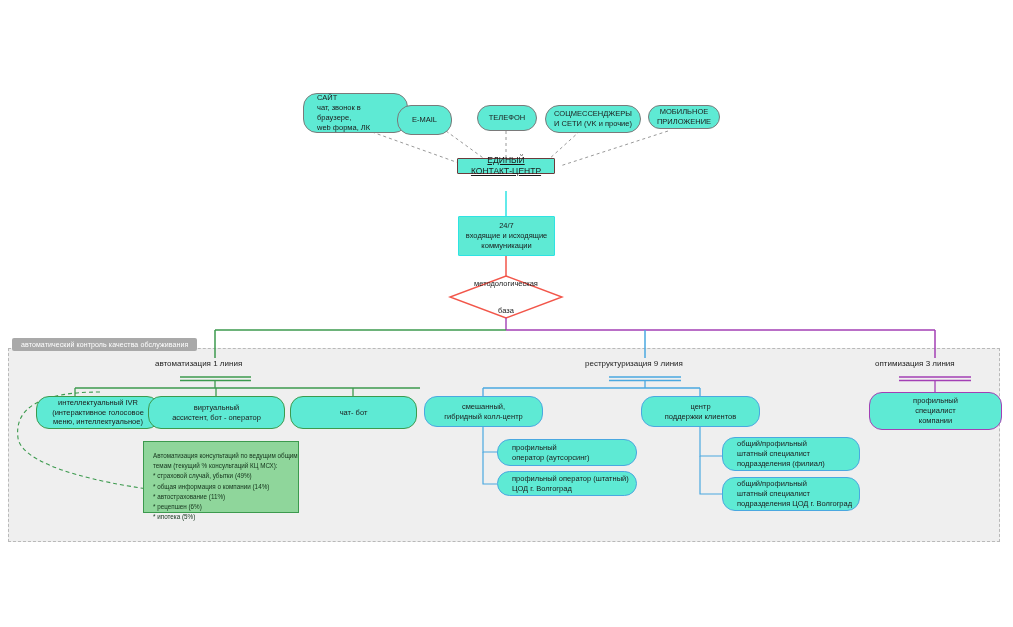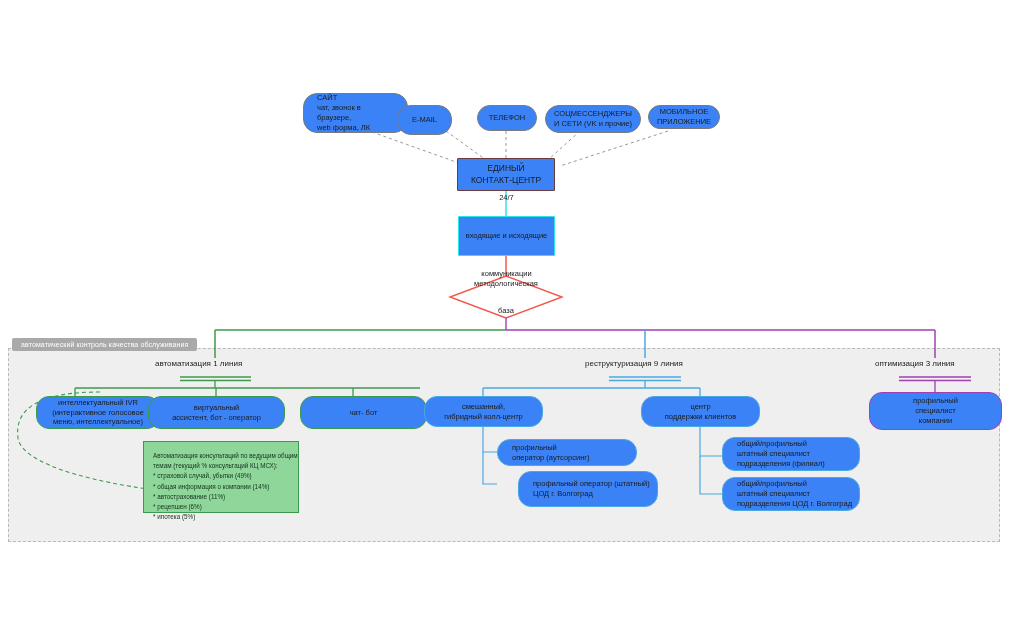--- a/index.html
+++ b/index.html
@@ -1,30 +1,30 @@
 <!DOCTYPE html>
 <html><head>
 <meta charset="utf-8">
 <style>
   html,body{margin:0;padding:0;background:#ffffff;}
   body{font-family:"Liberation Sans","DejaVu Sans",sans-serif;}
   #canvas{position:relative;width:1013px;height:627px;overflow:hidden;background:#fff;}
   #svg-layer{position:absolute;left:0;top:0;width:1013px;height:627px;pointer-events:none;}
 
   .node{position:absolute;box-sizing:border-box;display:flex;flex-direction:column;
-        align-items:center;justify-content:center;text-align:center;background:#3b82f6;}
+        align-items:center;justify-content:center;text-align:center;background:#5eead4;}
   .node .ln{display:block;line-height:1.32;white-space:nowrap;}
 
   
   .chan{border:1px solid #7a7a7a;border-radius:14px;color:#1b1b1b;font-size:7.5px;}
   .chan.left-al{align-items:flex-start;text-align:left;padding-left:13px;}
   .chan .ttl{font-size:7.5px;}
 
   .hub{border:1.6px solid #6b3b3b;border-radius:1px;color:#1b1b1b;font-size:8.5px;}
-  .tf{border:1.6px solid #2ee3e3;border-radius:1px;color:#1b1b1b;font-size:7.5px;gap:28px;}
+  .tf{border:1.6px solid #2ee3e3;border-radius:1px;color:#1b1b1b;font-size:7.5px;}
   .diamond-lbl{position:absolute;display:flex;flex-direction:column;align-items:center;
      justify-content:center;text-align:center;font-size:7.5px;color:#1b1b1b;gap:18px;}
 
   
   #panel{position:absolute;background:#efefef;border:1px dashed #b9b9b9;box-sizing:border-box;}
   #panel-tab{position:absolute;background:#a9a9a9;color:#ffffff;font-size:7px;
      padding:3px 9px 3px 9px;border-radius:2px;letter-spacing:.1px;white-space:nowrap;}
 
   .hdr{position:absolute;color:#1b1b1b;font-size:8px;line-height:1.45;}
 
@@ -134,21 +134,21 @@
   <div class="node chan" style="left:545px;top:105px;width:96px;height:28px;">
     <span class="ln ttl">СОЦМЕССЕНДЖЕРЫ</span>
     <span class="ln">И СЕТИ  (VK и прочие)</span>
   </div>
 
   <div class="node chan" style="left:648px;top:105px;width:72px;height:24px;">
     <span class="ln ttl">МОБИЛЬНОЕ</span>
     <span class="ln">ПРИЛОЖЕНИЕ</span>
   </div>
 
-  <div class="node hub" style="left:457px;top:158px;width:98px;height:33px;">
+  <div class="node hub" style="left:457px;top:158px;width:98px;height:16px;text-decoration:underline;">
     <span class="ln">ЕДИНЫЙ</span>
     <span class="ln">КОНТАКТ-ЦЕНТР</span>
   </div>
 
   <div class="node tf" style="left:458px;top:216px;width:97px;height:40px;">
     <span class="ln">24/7</span>
     <span class="ln">входящие и исходящие</span>
     <span class="ln">коммуникации</span>
   </div>
 
@@ -174,40 +174,40 @@
     <span class="ln">интеллектуальный IVR</span>
     <span class="ln">(интерактивное голосовое</span>
     <span class="ln">меню, интеллектуальное)</span>
   </div>
 
   <div class="node gbox" style="left:148px;top:396px;width:137px;height:33px;">
     <span class="ln">виртуальный</span>
     <span class="ln">ассистент, бот - оператор</span>
   </div>
 
-  <div class="node gbox" style="left:300px;top:396px;width:127px;height:33px;">
+  <div class="node gbox" style="left:290px;top:396px;width:127px;height:33px;">
     <span class="ln">чат- бот</span>
   </div>
 
   <div class="node bbox" style="left:424px;top:396px;width:119px;height:31px;">
     <span class="ln">смешанный,</span>
     <span class="ln">гибридный колл-центр</span>
   </div>
 
   <div class="node bbox" style="left:641px;top:396px;width:119px;height:31px;">
     <span class="ln">центр</span>
     <span class="ln">поддержки клиентов</span>
   </div>
 
   <div class="node bbox al" style="left:497px;top:439px;width:140px;height:27px;">
     <span class="ln">профильный</span>
     <span class="ln">оператор (аутсорсинг)</span>
   </div>
 
-  <div class="node bbox al" style="left:518px;top:471px;width:140px;height:36px;">
+  <div class="node bbox al" style="left:497px;top:471px;width:140px;height:25px;">
     <span class="ln">профильный оператор (штатный)</span>
     <span class="ln">ЦОД г. Волгоград</span>
   </div>
 
   <div class="node bbox al" style="left:722px;top:437px;width:138px;height:34px;">
     <span class="ln">общий/профильный</span>
     <span class="ln">штатный специалист</span>
     <span class="ln">подразделения (филиал)</span>
   </div>
 

